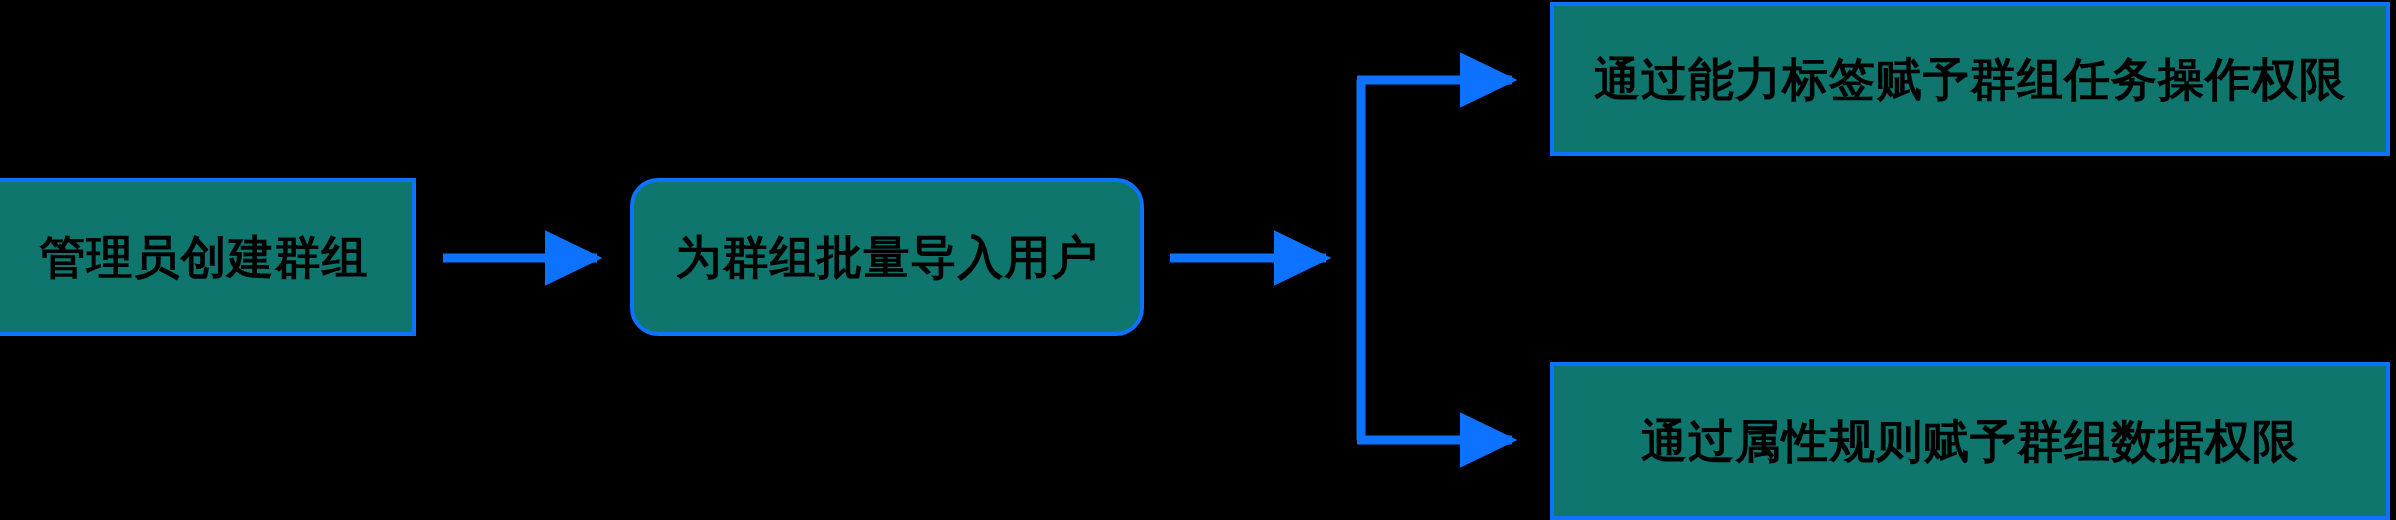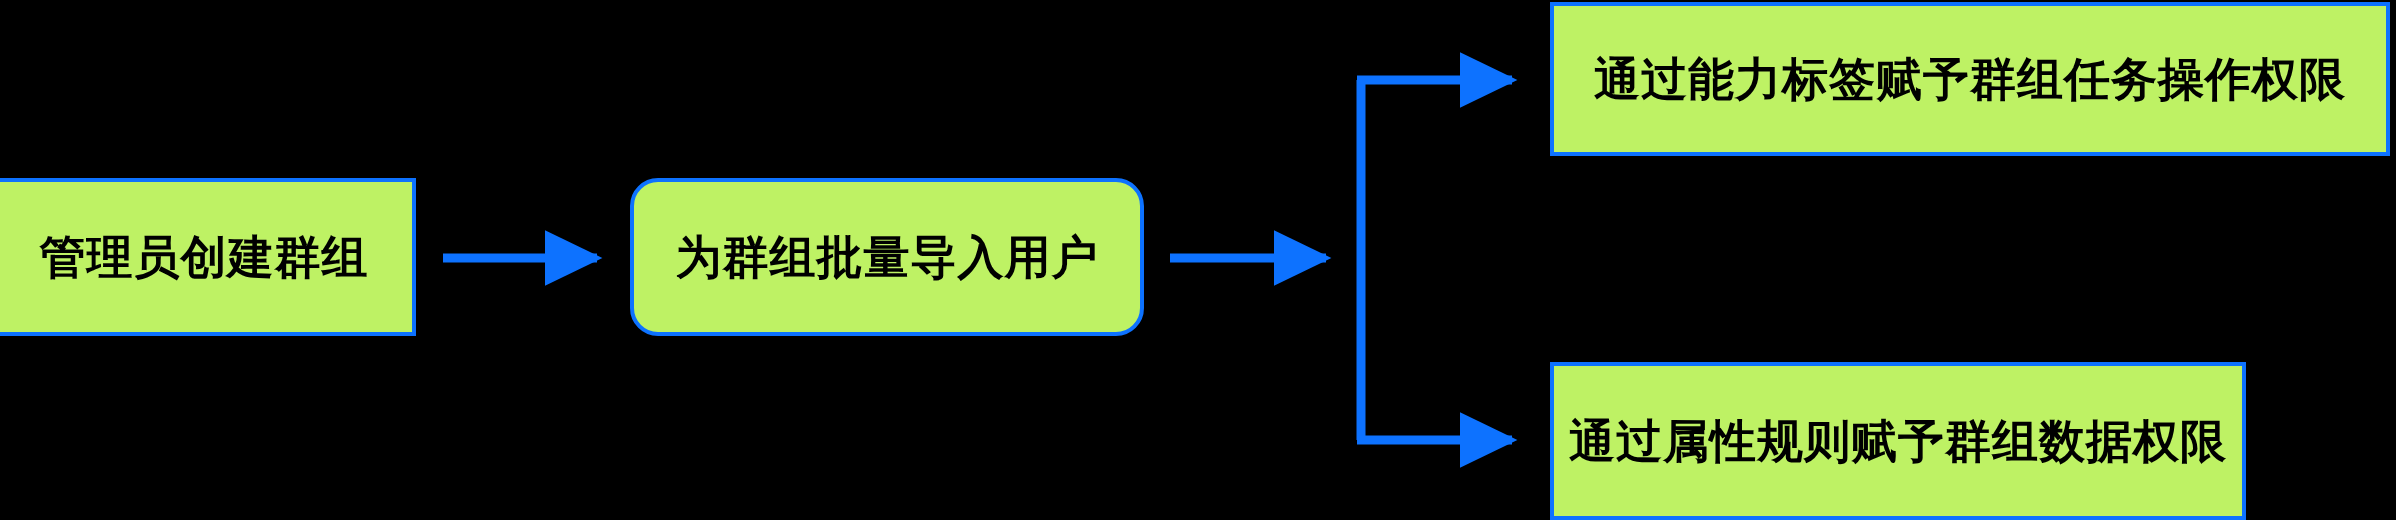--- a/index.html
+++ b/index.html
@@ -12,39 +12,39 @@
     width: 2396px;
     height: 520px;
     background: #000000;
     overflow: hidden;
     font-family: "Liberation Sans", "DejaVu Sans", sans-serif;
   }
 
   .node {
     position: absolute;
     box-sizing: border-box;
-    background: #bef264;
+    background: #0f766e;
     border: 4px solid #0d72ff;
     display: flex;
     align-items: center;
     justify-content: center;
     color: #000000;
     font-size: 46px;
     font-weight: 700;
     line-height: 1.1;
     letter-spacing: 1px;
     white-space: nowrap;
     padding: 16px 26px;
   }
 
   
   #node-create-group    { left: -8px;   top: 178px; width: 424px;  height: 158px; }
   #node-import-users    { left: 630px;  top: 178px; width: 514px;  height: 158px; border-radius: 28px; }
   #node-task-permission { left: 1550px; top: 2px;   width: 840px;  height: 154px; }
-  #node-data-permission { left: 1550px; top: 362px; width: 696px;  height: 158px; }
+  #node-data-permission { left: 1550px; top: 362px; width: 840px;  height: 158px; }
 
   
   #connectors {
     position: absolute;
     left: 0;
     top: 0;
     width: 2396px;
     height: 520px;
     pointer-events: none;
   }

